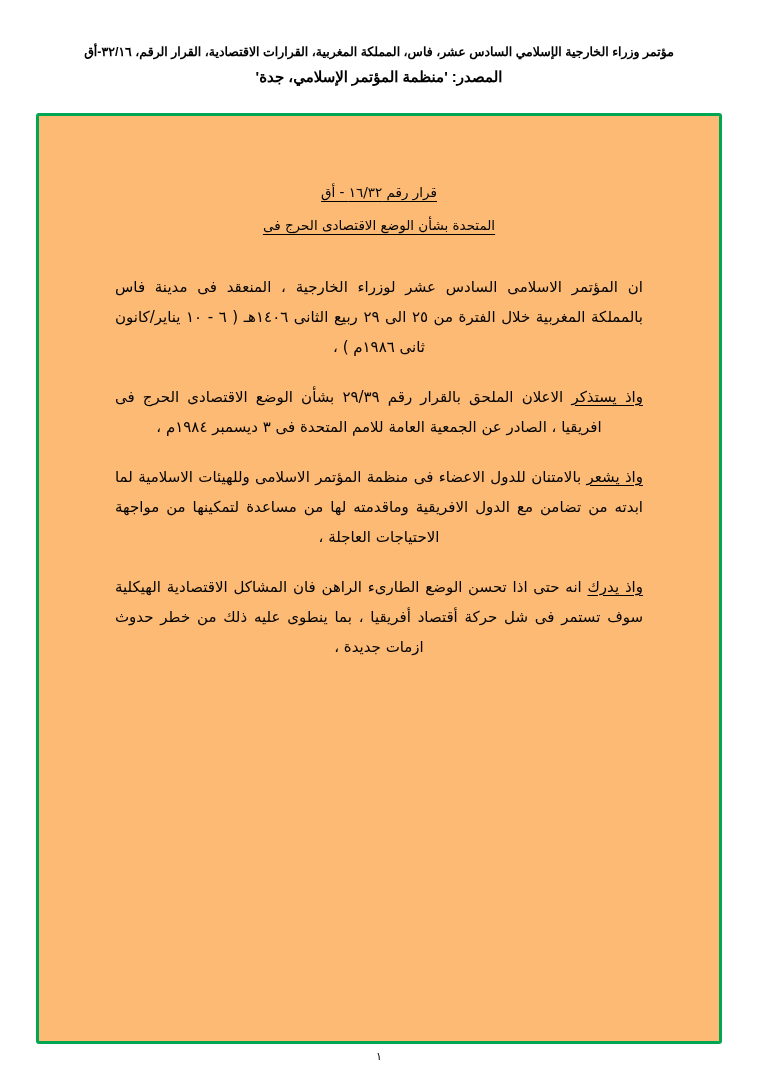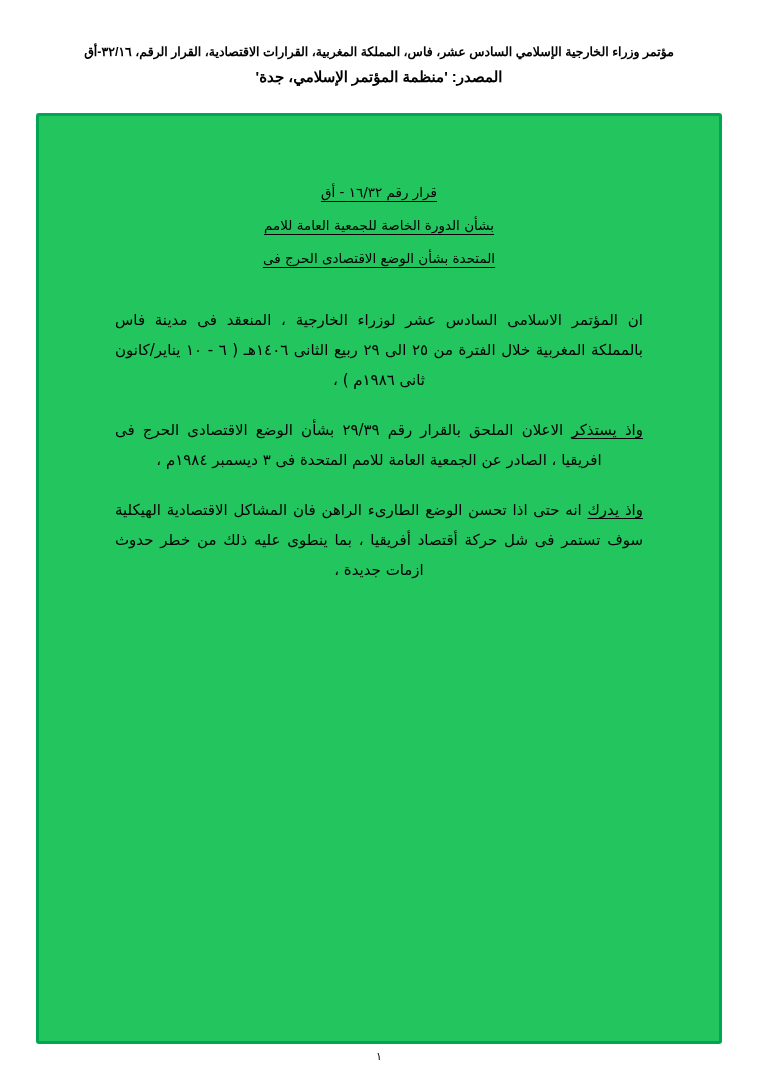--- a/index.html
+++ b/index.html
@@ -43,21 +43,21 @@
   
   .frame {
     position: absolute;
     left: 36px;
     top: 113px;
     width: 686px;
     height: 931px;
     border: 3px solid #00a651;
     border-radius: 3px;
     box-sizing: border-box;
-    background: #22c55e;
+    background: #fdba74;
   }
   .frame-inner {
     padding: 60px 70px 20px 70px;
     box-sizing: border-box;
     height: 100%;
     direction: rtl;
   }
   
   .res-heading {
     text-align: center;
@@ -115,39 +115,40 @@
   </div>
 
   <div class="frame">
     <div class="frame-inner">
 
       <div class="heading-block">
         <div class="res-heading">
           <span class="u">قرار رقم ١٦/٣٢ - أق</span>
         </div>
         <div class="res-heading">
-          <span class="u">بشأن الدورة الخاصة للجمعية العامة للامم</span>
-        </div>
-        <div class="res-heading">
           <span class="u">المتحدة بشأن الوضع الاقتصادى الحرج فى</span>
         </div>
       </div>
 
       <p class="para first">
         <span class="lead"></span>
         <span>ان المؤتمر الاسلامى السادس عشر لوزراء الخارجية ، المنعقد فى مدينة فاس بالمملكة المغربية خلال الفترة من ٢٥ الى ٢٩ ربيع الثانى ١٤٠٦هـ ( ٦ - ١٠ يناير/كانون ثانى ١٩٨٦م ) ،</span>
       </p>
 
 
 
       <p class="para">
         <span class="lead">واذ يستذكر</span>
         <span>الاعلان الملحق بالقرار رقم ٢٩/٣٩ بشأن الوضع الاقتصادى الحرج فى افريقيا ، الصادر عن الجمعية العامة للامم المتحدة فى ٣ ديسمبر ١٩٨٤م ،</span>
       </p>
 
+      <p class="para">
+        <span class="lead">واذ يشعر</span>
+        <span>بالامتنان للدول الاعضاء فى منظمة المؤتمر الاسلامى وللهيئات الاسلامية لما ابدته من تضامن مع الدول الافريقية وماقدمته لها من مساعدة لتمكينها من مواجهة الاحتياجات العاجلة ،</span>
+      </p>
 
       <p class="para">
         <span class="lead">واذ يدرك</span>
         <span>انه حتى اذا تحسن الوضع الطارىء الراهن فان المشاكل الاقتصادية الهيكلية سوف تستمر فى شل حركة أقتصاد أفريقيا ، بما ينطوى عليه ذلك من خطر حدوث ازمات جديدة ،</span>
       </p>
 
     </div>
   </div>
 
   <div class="page-number">١</div>

